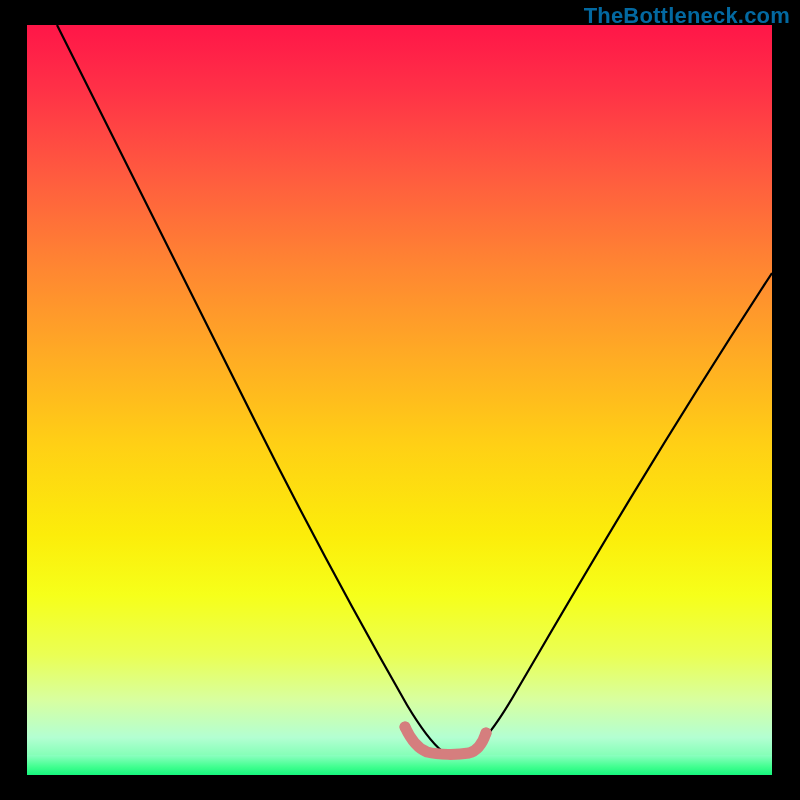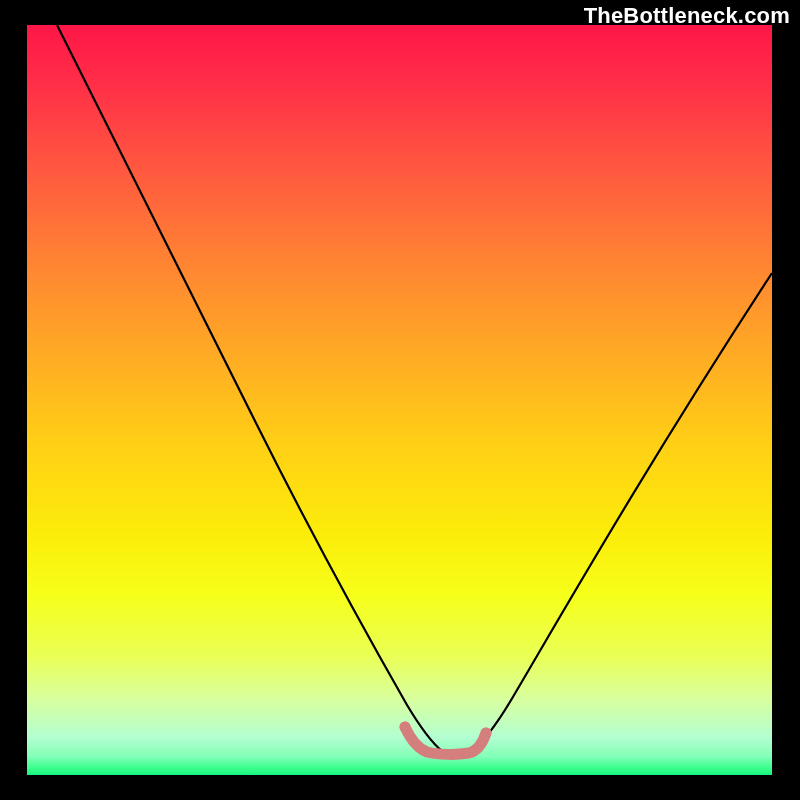--- a/index.html
+++ b/index.html
@@ -58,21 +58,21 @@
     width: 745px;
     height: 750px;
   }
   .watermark {
     position: absolute;
     top: 3px;
     right: 10px;
     font-family: Arial, Helvetica, sans-serif;
     font-size: 22px;
     font-weight: bold;
-    color: #ffffff;
+    color: #0369a1;
     letter-spacing: 0.2px;
   }
 </style>
 </head>
 <body>
 
 <div class="watermark">TheBottleneck.com</div>
 
 <div class="chart-frame">
   <div class="plot-area"></div>

